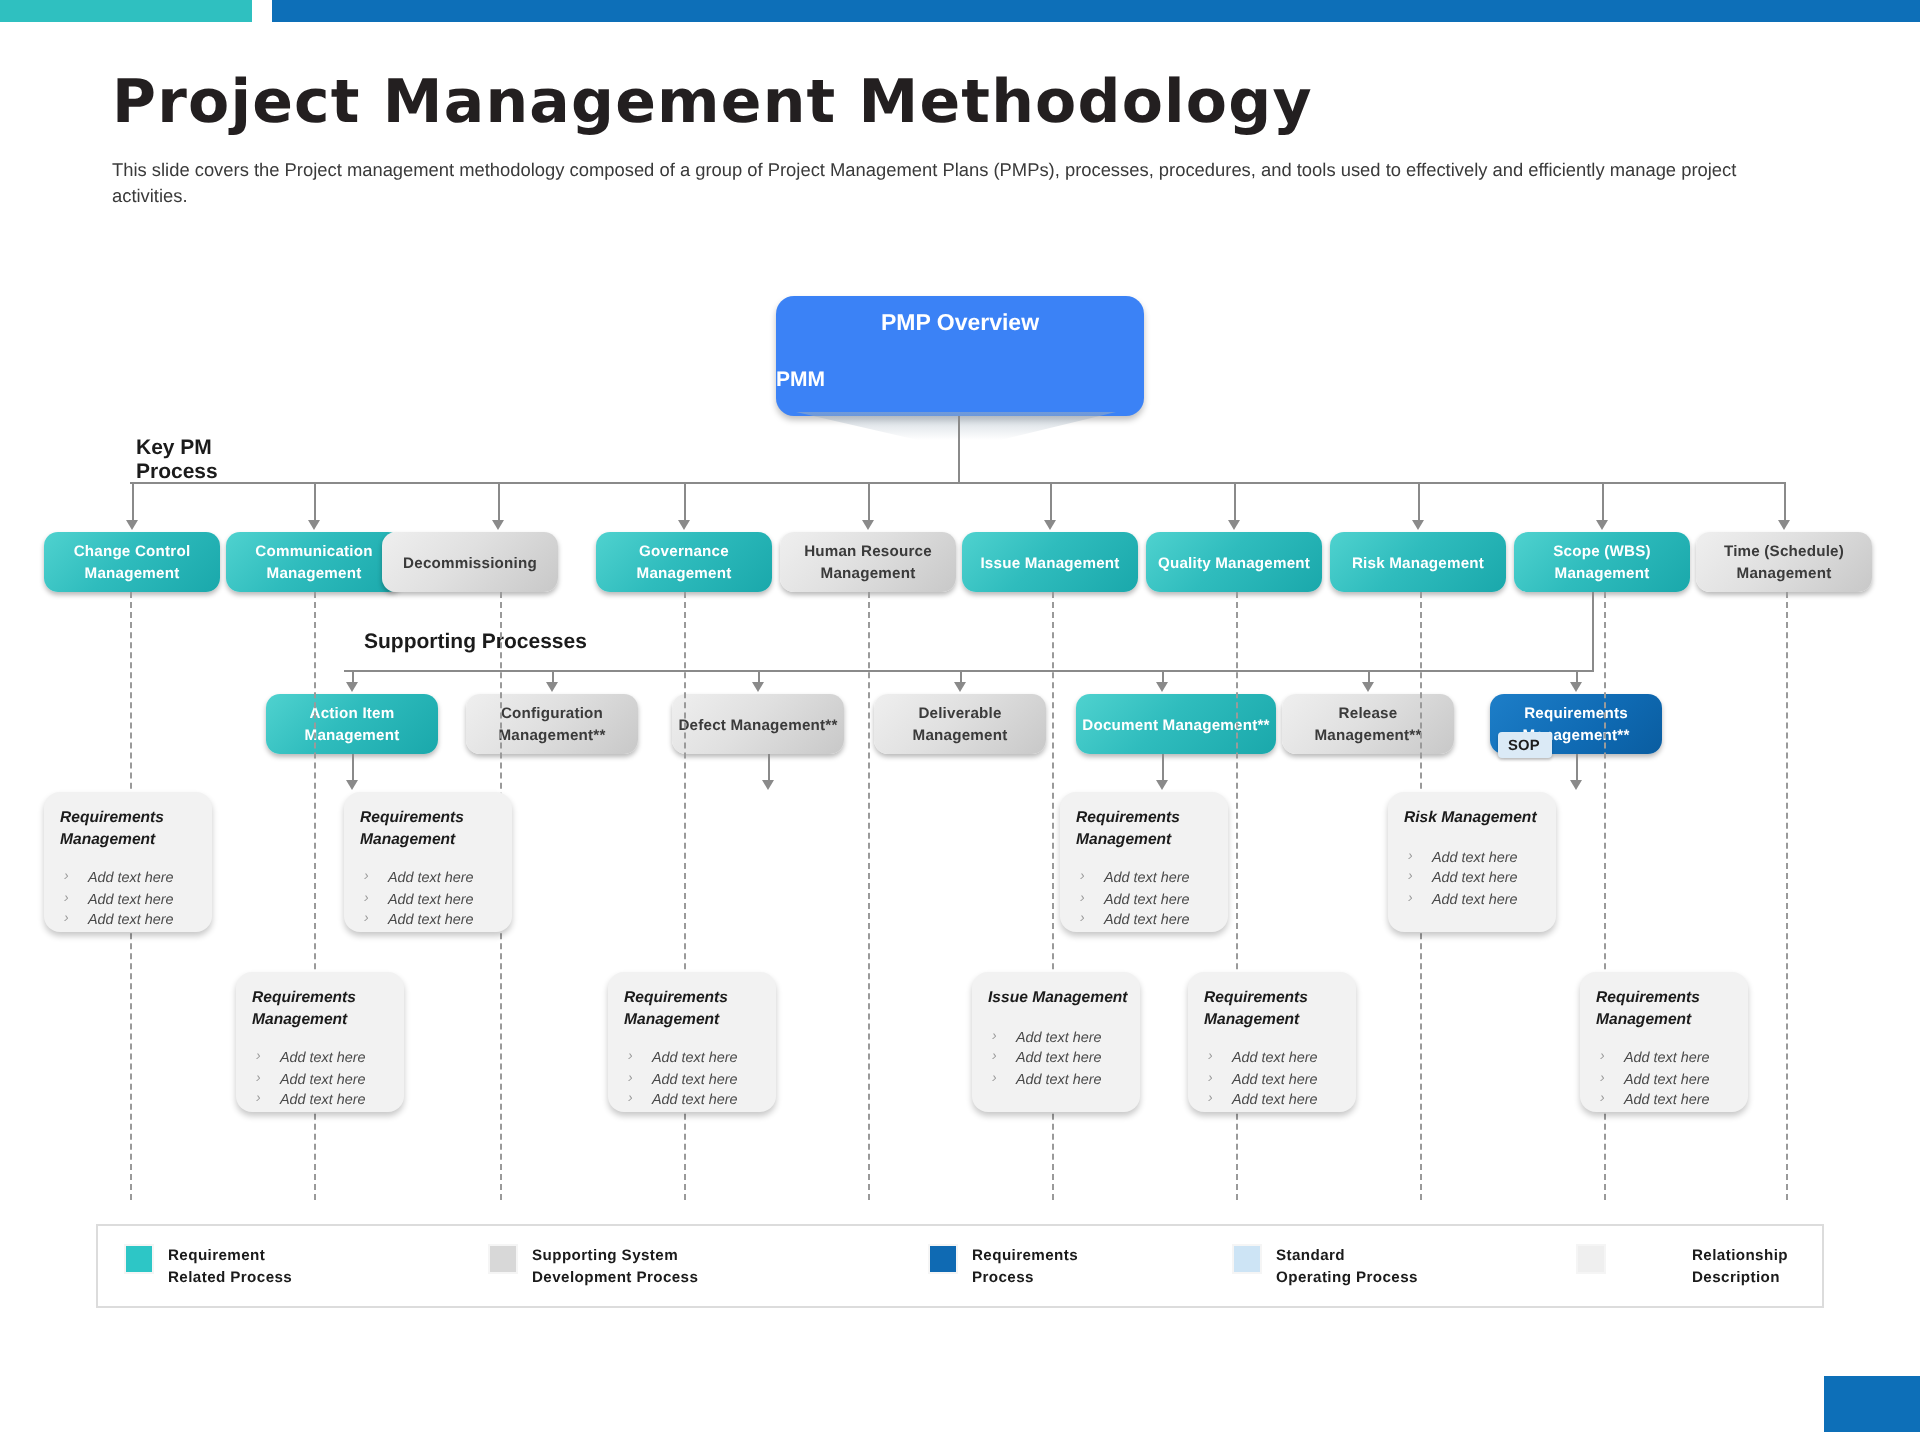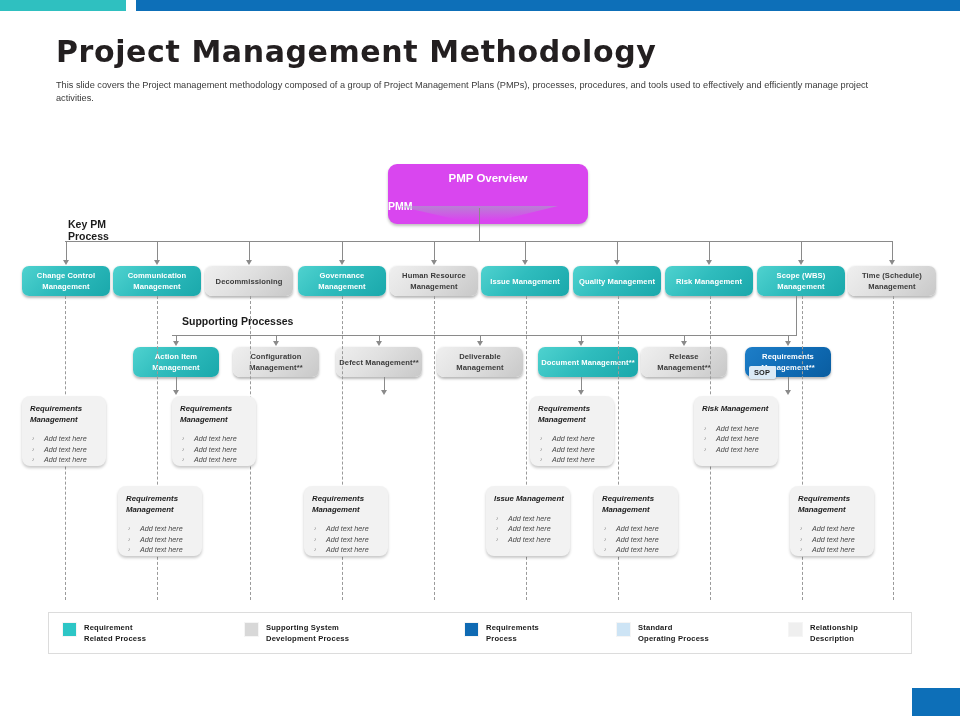--- a/index.html
+++ b/index.html
@@ -24,24 +24,23 @@
     color:#231f20;
     font-family:"DejaVu Sans", sans-serif;
   }
   .subtitle{
     position:absolute;left:56px;top:79px;width:850px;
     font-size:9.2px;line-height:12.5px;color:#3a3a3a;
   }
 
   
   .pmp{
-    position:absolute;left:388px;top:148px;width:200px;height:60px;
-    background:#d946ef;border-radius:9px;
+    position:absolute;left:388px;top:148px;width:184px;height:60px;
+    background:#3b82f6;border-radius:9px;
     box-shadow:0 2px 3px rgba(0,0,0,.25);
-    margin-top:16px;
   }
   .pmp .l1{position:absolute;left:0;right:0;top:8px;text-align:center;color:#fff;font-size:11.5px;font-weight:bold;}
   .pmp .l2{position:absolute;left:0;right:0;top:36px;text-align:left;color:#fff;font-size:10.5px;font-weight:bold;}
   .pmp-tail{
     position:absolute;left:398px;top:206px;width:160px;height:14px;
     background:linear-gradient(to bottom, rgba(160,175,190,.55), rgba(255,255,255,0));
     clip-path:polygon(0 0, 100% 0, 64% 100%, 38% 100%);
   }
 
   
@@ -151,21 +150,21 @@
       <div class="arrow" style="left: 888.5px; top: 260px;"></div>
     </div>
 
   <div id="keypm-row">
       <div class="pbox teal" style="left: 22px; top: 266px; width: 88px; height: 30px;">
         <span>Change Control Management</span>
       </div>
       <div class="pbox teal" style="left: 113px; top: 266px; width: 88px; height: 30px;">
         <span>Communication Management</span>
       </div>
-      <div class="pbox grey" style="left: 205px; top: 266px; width: 88px; height: 30px;">
+      <div class="pbox grey" style="left: 191px; top: 266px; width: 88px; height: 30px;">
         <span>Decommissioning</span>
       </div>
       <div class="pbox teal" style="left: 298px; top: 266px; width: 88px; height: 30px;">
         <span>Governance Management</span>
       </div>
       <div class="pbox grey" style="left: 390px; top: 266px; width: 88px; height: 30px;">
         <span>Human Resource Management</span>
       </div>
       <div class="pbox teal" style="left: 481px; top: 266px; width: 88px; height: 30px;">
         <span>Issue Management</span>
@@ -349,21 +348,21 @@
             <div>Process</div>
           </span>
         </div>
         <div class="legend-item" style="left: 568px;">
           <span class="swatch" style="background: rgb(205, 228, 245);"></span>
           <span class="legend-text">
             <div>Standard</div>
             <div>Operating Process</div>
           </span>
         </div>
-        <div class="legend-item" style="left: 740px;">
+        <div class="legend-item" style="left: 740px; gap: 36px;">
           <span class="swatch" style="background: rgb(239, 239, 239);"></span>
           <span class="legend-text">
             <div>Relationship</div>
             <div>Description</div>
           </span>
         </div>
       </div>
   </div>
 
   <div class="footer-blue"></div>

